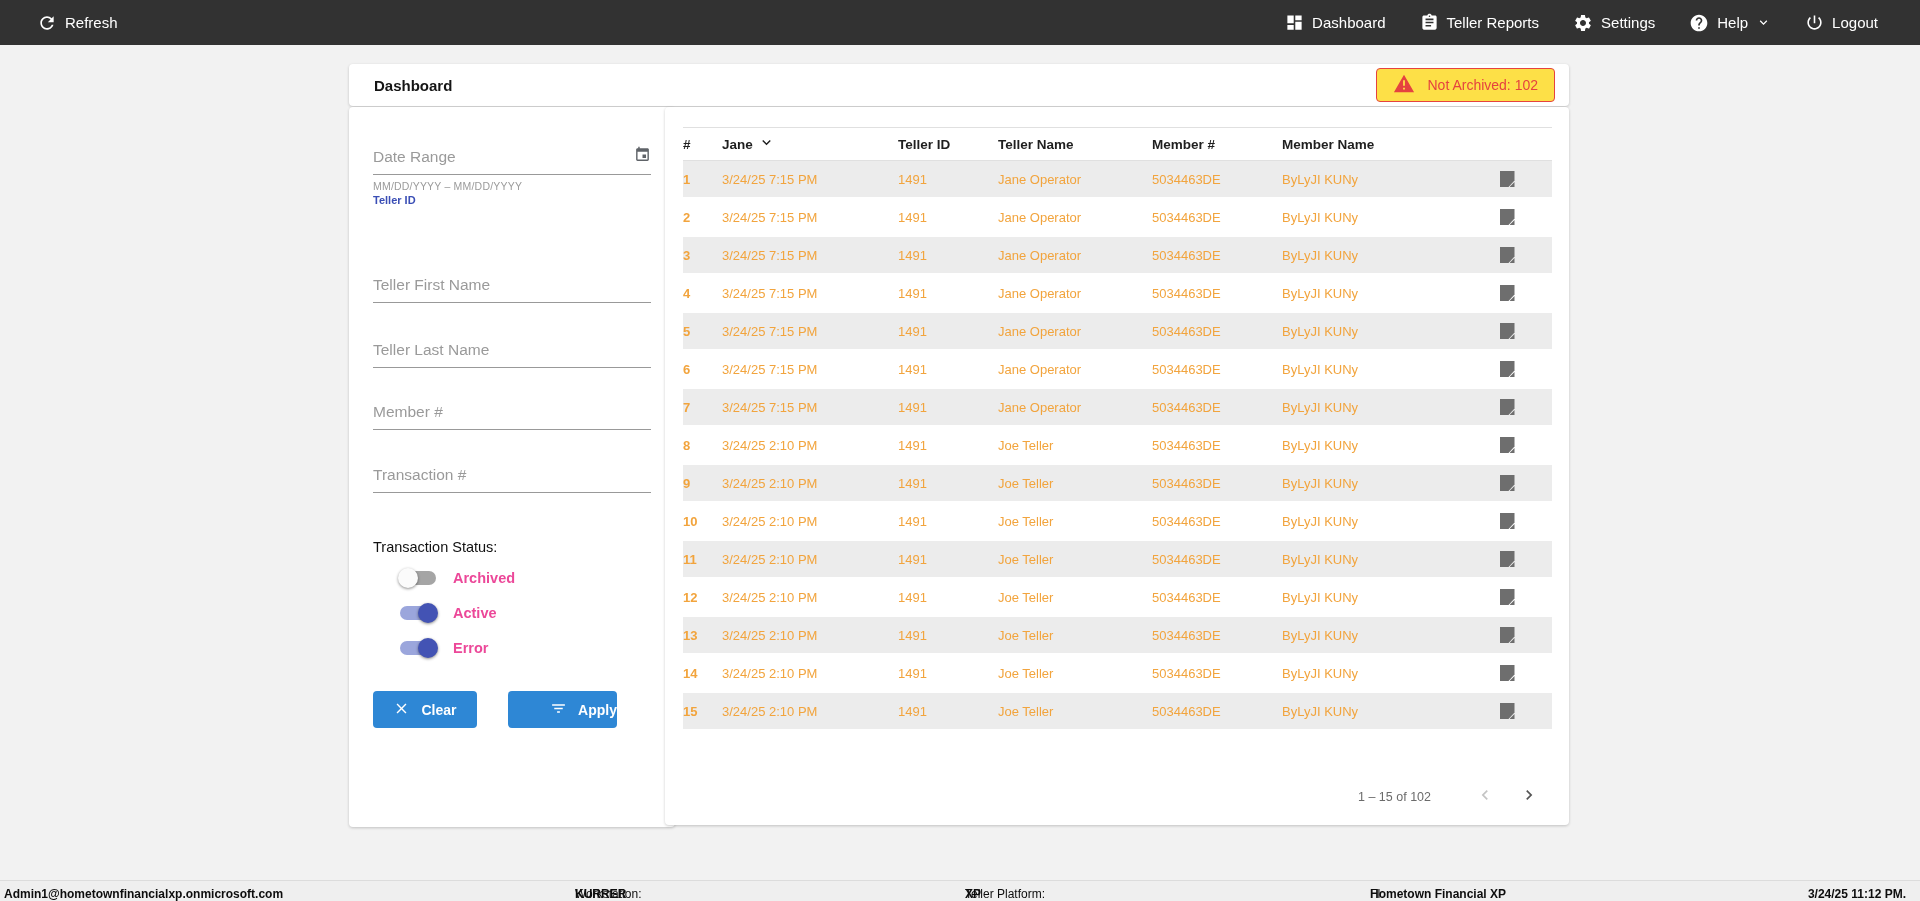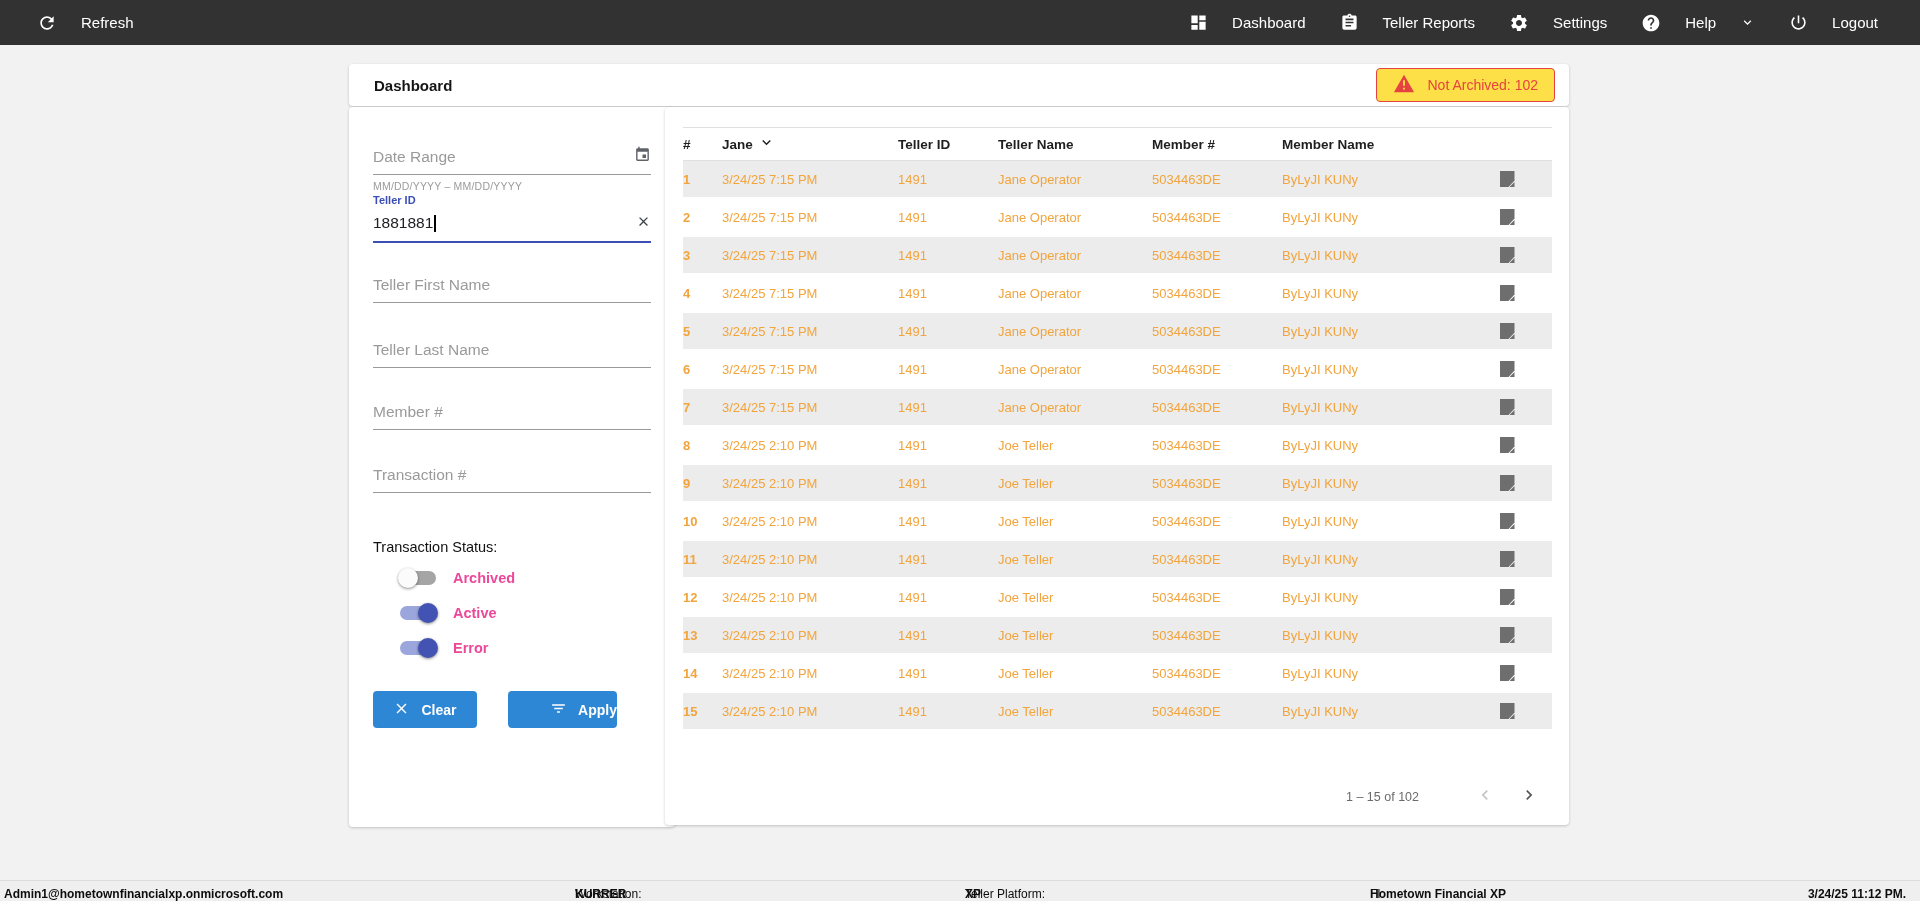--- a/index.html
+++ b/index.html
@@ -10,21 +10,21 @@
   }
   
   .nav {
     position:absolute; top:0; left:0; width:1920px; height:45px;
     background:#323232; color:#fff; display:flex; align-items:center;
     padding:0 42px 0 37px; font-size:15px;
   }
   .nav-left { display:flex; align-items:center; gap:16px; }
   .nav-spacer { flex:1; }
   .nav-right { display:flex; align-items:center; gap:34px; }
-  .nav-item { display:flex; align-items:center; gap:24px; cursor:pointer; white-space:nowrap; }
+  .nav-item { display:flex; align-items:center; gap:8px; cursor:pointer; white-space:nowrap; }
   .nav-item svg { display:block; }
   
   .card { position:absolute; background:#fff; border-radius:4px; box-shadow:0 1px 3px rgba(0,0,0,.2); }
   .header-card { left:349px; top:64px; width:1220px; height:42px; display:flex; align-items:center; padding:0 14px 0 25px; }
   .header-title { font-weight:bold; font-size:15px; color:#151515; }
   .hdr-spacer { flex:1; }
   .badge {
     display:flex; align-items:center; gap:12px; height:34px; padding:0 16px;
     border:1px solid #E5433F; border-radius:4px; color:#E5433F; font-size:14px; background:#fde047;
   }
@@ -84,21 +84,21 @@
   .trow.even { background:#fff; }
   .trow .cell:first-child { font-weight:bold; }
   .notecell { display:flex; justify-content:center; }
   .note-icon { position:relative; width:15px; height:16px; cursor:pointer; }
   .note-icon .n-main { position:absolute; inset:0; background:#6e6e6e; clip-path:polygon(0 0,100% 0,100% 60%,60% 100%,0 100%); }
   .note-icon .n-fold { position:absolute; right:0; bottom:0; width:5px; height:5px; background:#6e6e6e; clip-path:polygon(100% 0,100% 100%,0 100%); }
   .pager {
     position:absolute; right:30px; top:678px; display:flex; align-items:center; gap:24px;
     font-size:12.5px; color:#6b6b6b;
   }
-  .pager .pg-text { margin-right:32px; }
+  .pager .pg-text { margin-right:20px; }
   .pg-btn { background:none; border:none; cursor:pointer; padding:0; display:flex; align-items:center; }
   
   .footer {
     position:absolute; left:0; bottom:0; width:1920px; height:21px; background:#efefef;
     border-top:1px solid #dcdcdc; font-size:12px; color:#0d0d0d;
   }
   .footer span { position:absolute; top:0; line-height:26px; white-space:nowrap; }
   .fval { font-weight:bold; }
   .f-user { left:4px; font-weight:bold; }
   .f-ws { left:575px; } .f-tp { left:965px; } .f-fi { left:1370px; }
@@ -187,32 +187,20 @@
         <input type="text" placeholder="Date Range" style="">
         <span>
           <svg width="17" height="17" viewBox="0 0 24 24" fill="#5f6368">
               <path d="M17 12h-5v5h5v-5zM16 1v2H8V1H6v2H5c-1.11 0-1.99.9-1.99 2L3 19c0 1.1.89 2 2 2h14c1.1 0 2-.9 2-2V5c0-1.1-.9-2-2-2h-1V3h-2zm3 18H5V8h14v11z"></path>
             </svg>
         </span>
       </div>
     </div>
     <div class="fgroup helper">MM/DD/YYYY – MM/DD/YYYY</div>
     <div class="fgroup tlabel">Teller ID</div>
-    <div class="fgroup g-tellerid">
-      <div class="tfield">
-        <span class="tvalue">1881881</span>
-        <span class="caret"></span>
-        <span class="spacer"></span>
-        <span>
-          <svg width="15" height="15" viewBox="0 0 24 24" fill="#3c4043">
-              <path d="M19 6.41L17.59 5 12 10.59 6.41 5 5 6.41 10.59 12 5 17.59 6.41 19 12 13.41 17.59 19 19 17.59 13.41 12z"></path>
-            </svg>
-        </span>
-      </div>
-    </div>
     <div class="fgroup g-fname">
         <div class="inputline">
       <input type="text" placeholder="Teller First Name" style="">
     </div>
       </div>
     <div class="fgroup g-lname">
         <div class="inputline">
       <input type="text" placeholder="Teller Last Name" style="">
     </div>
       </div>

